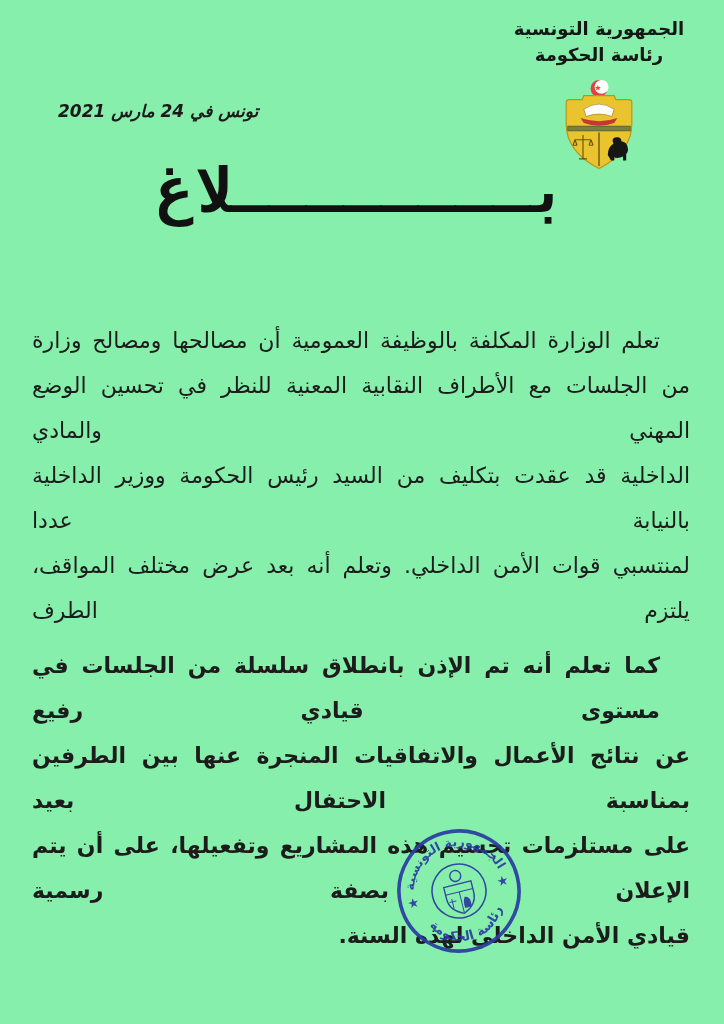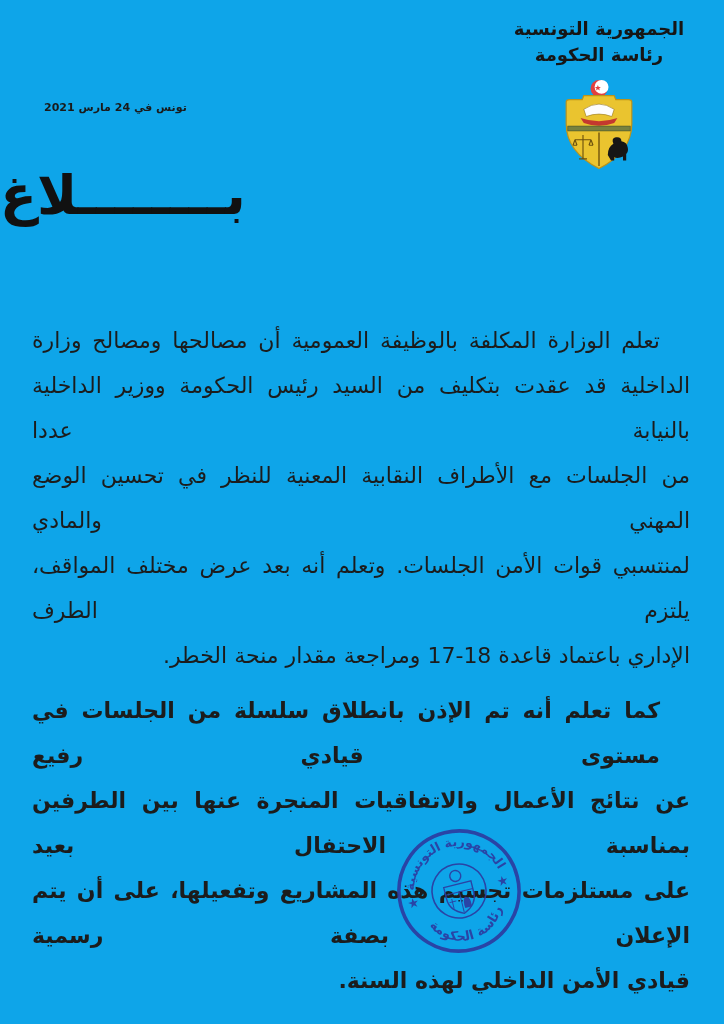--- a/index.html
+++ b/index.html
@@ -1,47 +1,49 @@
 <!DOCTYPE html>
 <html lang="ar"><head>
 <meta charset="utf-8">
 <style>
   html,body { margin:0; padding:0; background:#9a9a9a; }
   .page {
     position:relative;
     width:724px; height:1024px;
     margin:0 auto;
-    background:#0ea5e9;
+    background:#86efac;
     overflow:hidden;
     font-family:"DejaVu Sans", sans-serif;
     color:#1c1c1c;
   }
   
   .gov-header {
     position:absolute; top:16px; right:16px; width:218px;
     text-align:center; direction:rtl;
   }
   .gov-header .hline {
     font-size:18px; font-weight:bold; line-height:26px; color:#161616;
   }
   .gov-header svg { display:block; margin:9px auto 0; }
 
   
   .date-line {
-    position:absolute; top:101px; left:44px;
-    direction:rtl; font-size:11px; font-weight:bold; color:#1a1a1a;
+    position:absolute; top:101px; left:58px;
+    direction:rtl; font-size:17px; font-weight:bold; color:#1a1a1a;
     white-space:nowrap;
+    font-style:italic;
   }
 
   
   .doc-title {
     position:absolute; top:146px; left:0; right:0;
-    text-align:left; direction:rtl;
-    font-size:54px; font-weight:bold; color:#111;
+    text-align:center; direction:rtl;
+    font-size:62px; font-weight:bold; color:#111;
     line-height:100px;
+    font-family:Liberation Mono, monospace;
   }
 
   
   .doc-body {
     position:absolute; top:318px; left:32px; right:34px;
     direction:rtl; font-size:22px; line-height:45px; color:#1c1c1c;
   }
   .para + .para { margin-top:10px;font-weight:bold; }
   .line { text-align:justify; text-align-last:justify; }
   .line.first { padding-right:30px; }
@@ -84,24 +86,23 @@
     </svg>
   </div>
 
   <div class="date-line">تونس في 24 مارس 2021</div>
 
   <div class="doc-title">بــــــــلاغ</div>
 
   <div class="doc-body">
     <div class="para">
       <div class="line first">تعلم الوزارة المكلفة بالوظيفة العمومية أن مصالحها ومصالح وزارة</div>
+      <div class="line">من الجلسات مع الأطراف النقابية المعنية للنظر في تحسين الوضع المهني والمادي</div>
       <div class="line">الداخلية قد عقدت بتكليف من السيد رئيس الحكومة ووزير الداخلية بالنيابة عددا</div>
-      <div class="line">من الجلسات مع الأطراف النقابية المعنية للنظر في تحسين الوضع المهني والمادي</div>
-      <div class="line">لمنتسبي قوات الأمن الجلسات. وتعلم أنه بعد عرض مختلف المواقف، يلتزم الطرف</div>
-      <div class="line last">الإداري باعتماد قاعدة 18-17 ومراجعة مقدار منحة الخطر.</div>
+      <div class="line">لمنتسبي قوات الأمن الداخلي. وتعلم أنه بعد عرض مختلف المواقف، يلتزم الطرف</div>
     </div>
     <div class="para">
       <div class="line first">كما تعلم أنه تم الإذن بانطلاق سلسلة من الجلسات في مستوى قيادي رفيع</div>
       <div class="line">عن نتائج الأعمال والاتفاقيات المنجرة عنها بين الطرفين بمناسبة الاحتفال بعيد</div>
       <div class="line">على مستلزمات تجسيم هذه المشاريع وتفعيلها، على أن يتم الإعلان بصفة رسمية</div>
       <div class="line last">قيادي الأمن الداخلي لهذه السنة.</div>
     </div>
   </div>
 
   <div class="stamp">

